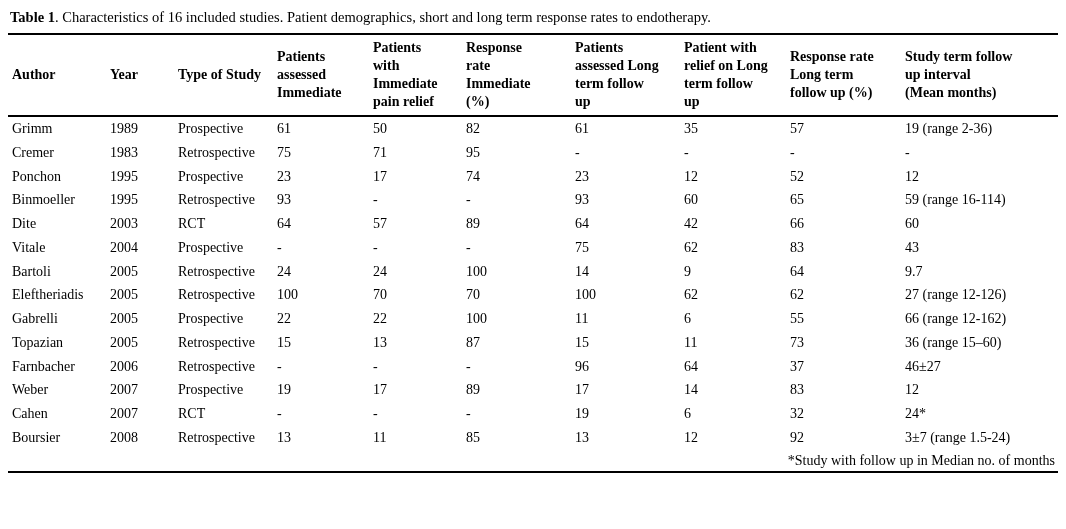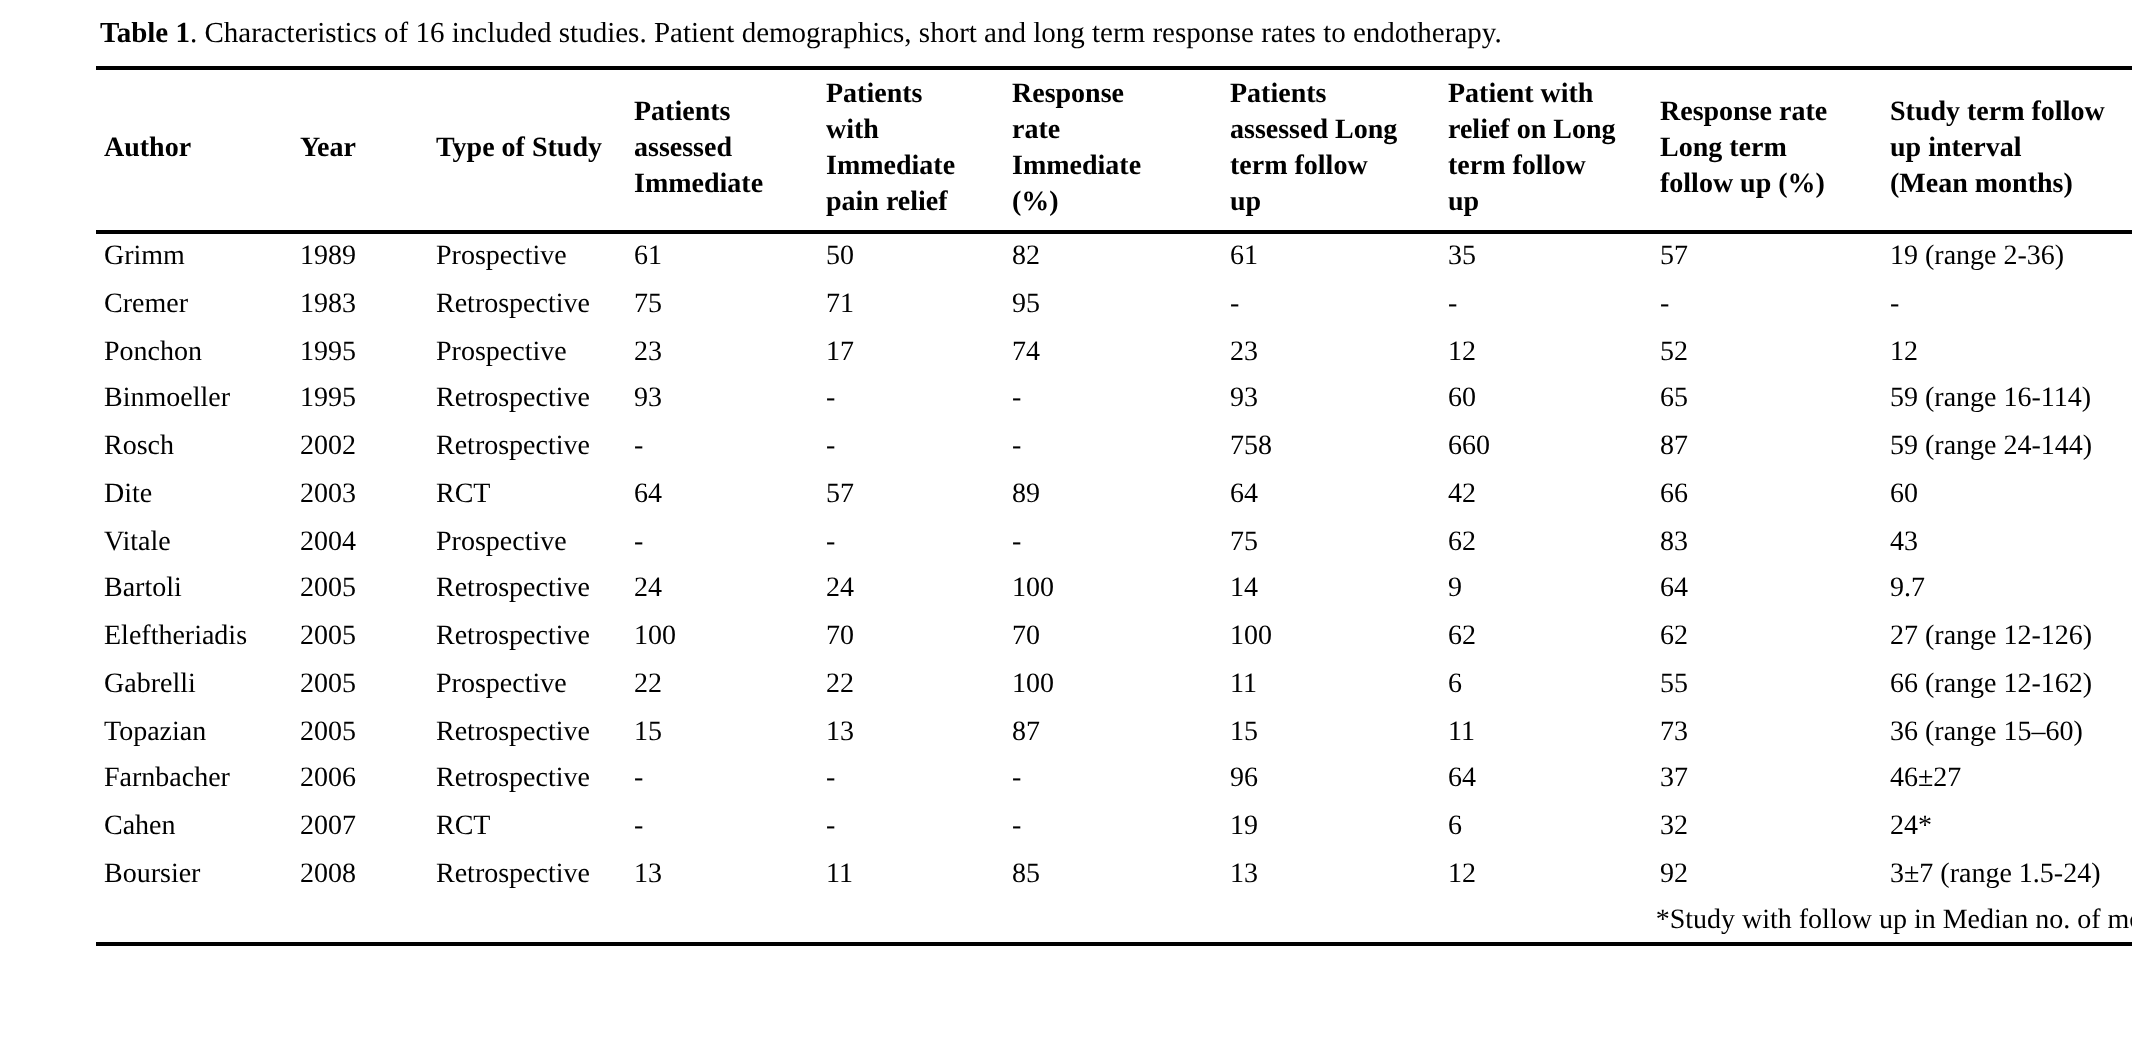--- a/index.html
+++ b/index.html
@@ -2,21 +2,21 @@
 <html><head>
 <meta charset="utf-8">
 <style>
   html, body { margin: 0; padding: 0; }
   body {
     width: 1066px; height: 529px;
     background: #ffffff; color: #000000;
     font-family: "Liberation Serif", serif;
     overflow: hidden;
   }
-  .page { padding: 7px 8px 0 8px; margin-left: 40px; }
+  .page { padding: 7px 8px 0 8px; }
   .caption { font-size: 14.5px; padding: 2px 0 7px 2px; }
   .caption .bold { font-weight: bold; }
   table {
     border-collapse: collapse; table-layout: fixed;
     width: 1050px;
     border-top: 2.5px solid #000;
     border-bottom: 2.5px solid #000;
   }
   thead tr { border-bottom: 2.5px solid #000; }
   th {
@@ -128,32 +128,20 @@
           <td>Retrospective</td>
           <td>93</td>
           <td>-</td>
           <td>-</td>
           <td>93</td>
           <td>60</td>
           <td>65</td>
           <td>59 (range 16-114)</td>
         </tr>
         <tr>
-          <td>Rosch</td>
-          <td>2002</td>
-          <td>Retrospective</td>
-          <td>-</td>
-          <td>-</td>
-          <td>-</td>
-          <td>758</td>
-          <td>660</td>
-          <td>87</td>
-          <td>59 (range 24-144)</td>
-        </tr>
-        <tr>
           <td>Dite</td>
           <td>2003</td>
           <td>RCT</td>
           <td>64</td>
           <td>57</td>
           <td>89</td>
           <td>64</td>
           <td>42</td>
           <td>66</td>
           <td>60</td>
@@ -222,20 +210,32 @@
           <td>Farnbacher</td>
           <td>2006</td>
           <td>Retrospective</td>
           <td>-</td>
           <td>-</td>
           <td>-</td>
           <td>96</td>
           <td>64</td>
           <td>37</td>
           <td>46±27</td>
+        </tr>
+        <tr>
+          <td>Weber</td>
+          <td>2007</td>
+          <td>Prospective</td>
+          <td>19</td>
+          <td>17</td>
+          <td>89</td>
+          <td>17</td>
+          <td>14</td>
+          <td>83</td>
+          <td>12</td>
         </tr>
         <tr>
           <td>Cahen</td>
           <td>2007</td>
           <td>RCT</td>
           <td>-</td>
           <td>-</td>
           <td>-</td>
           <td>19</td>
           <td>6</td>

